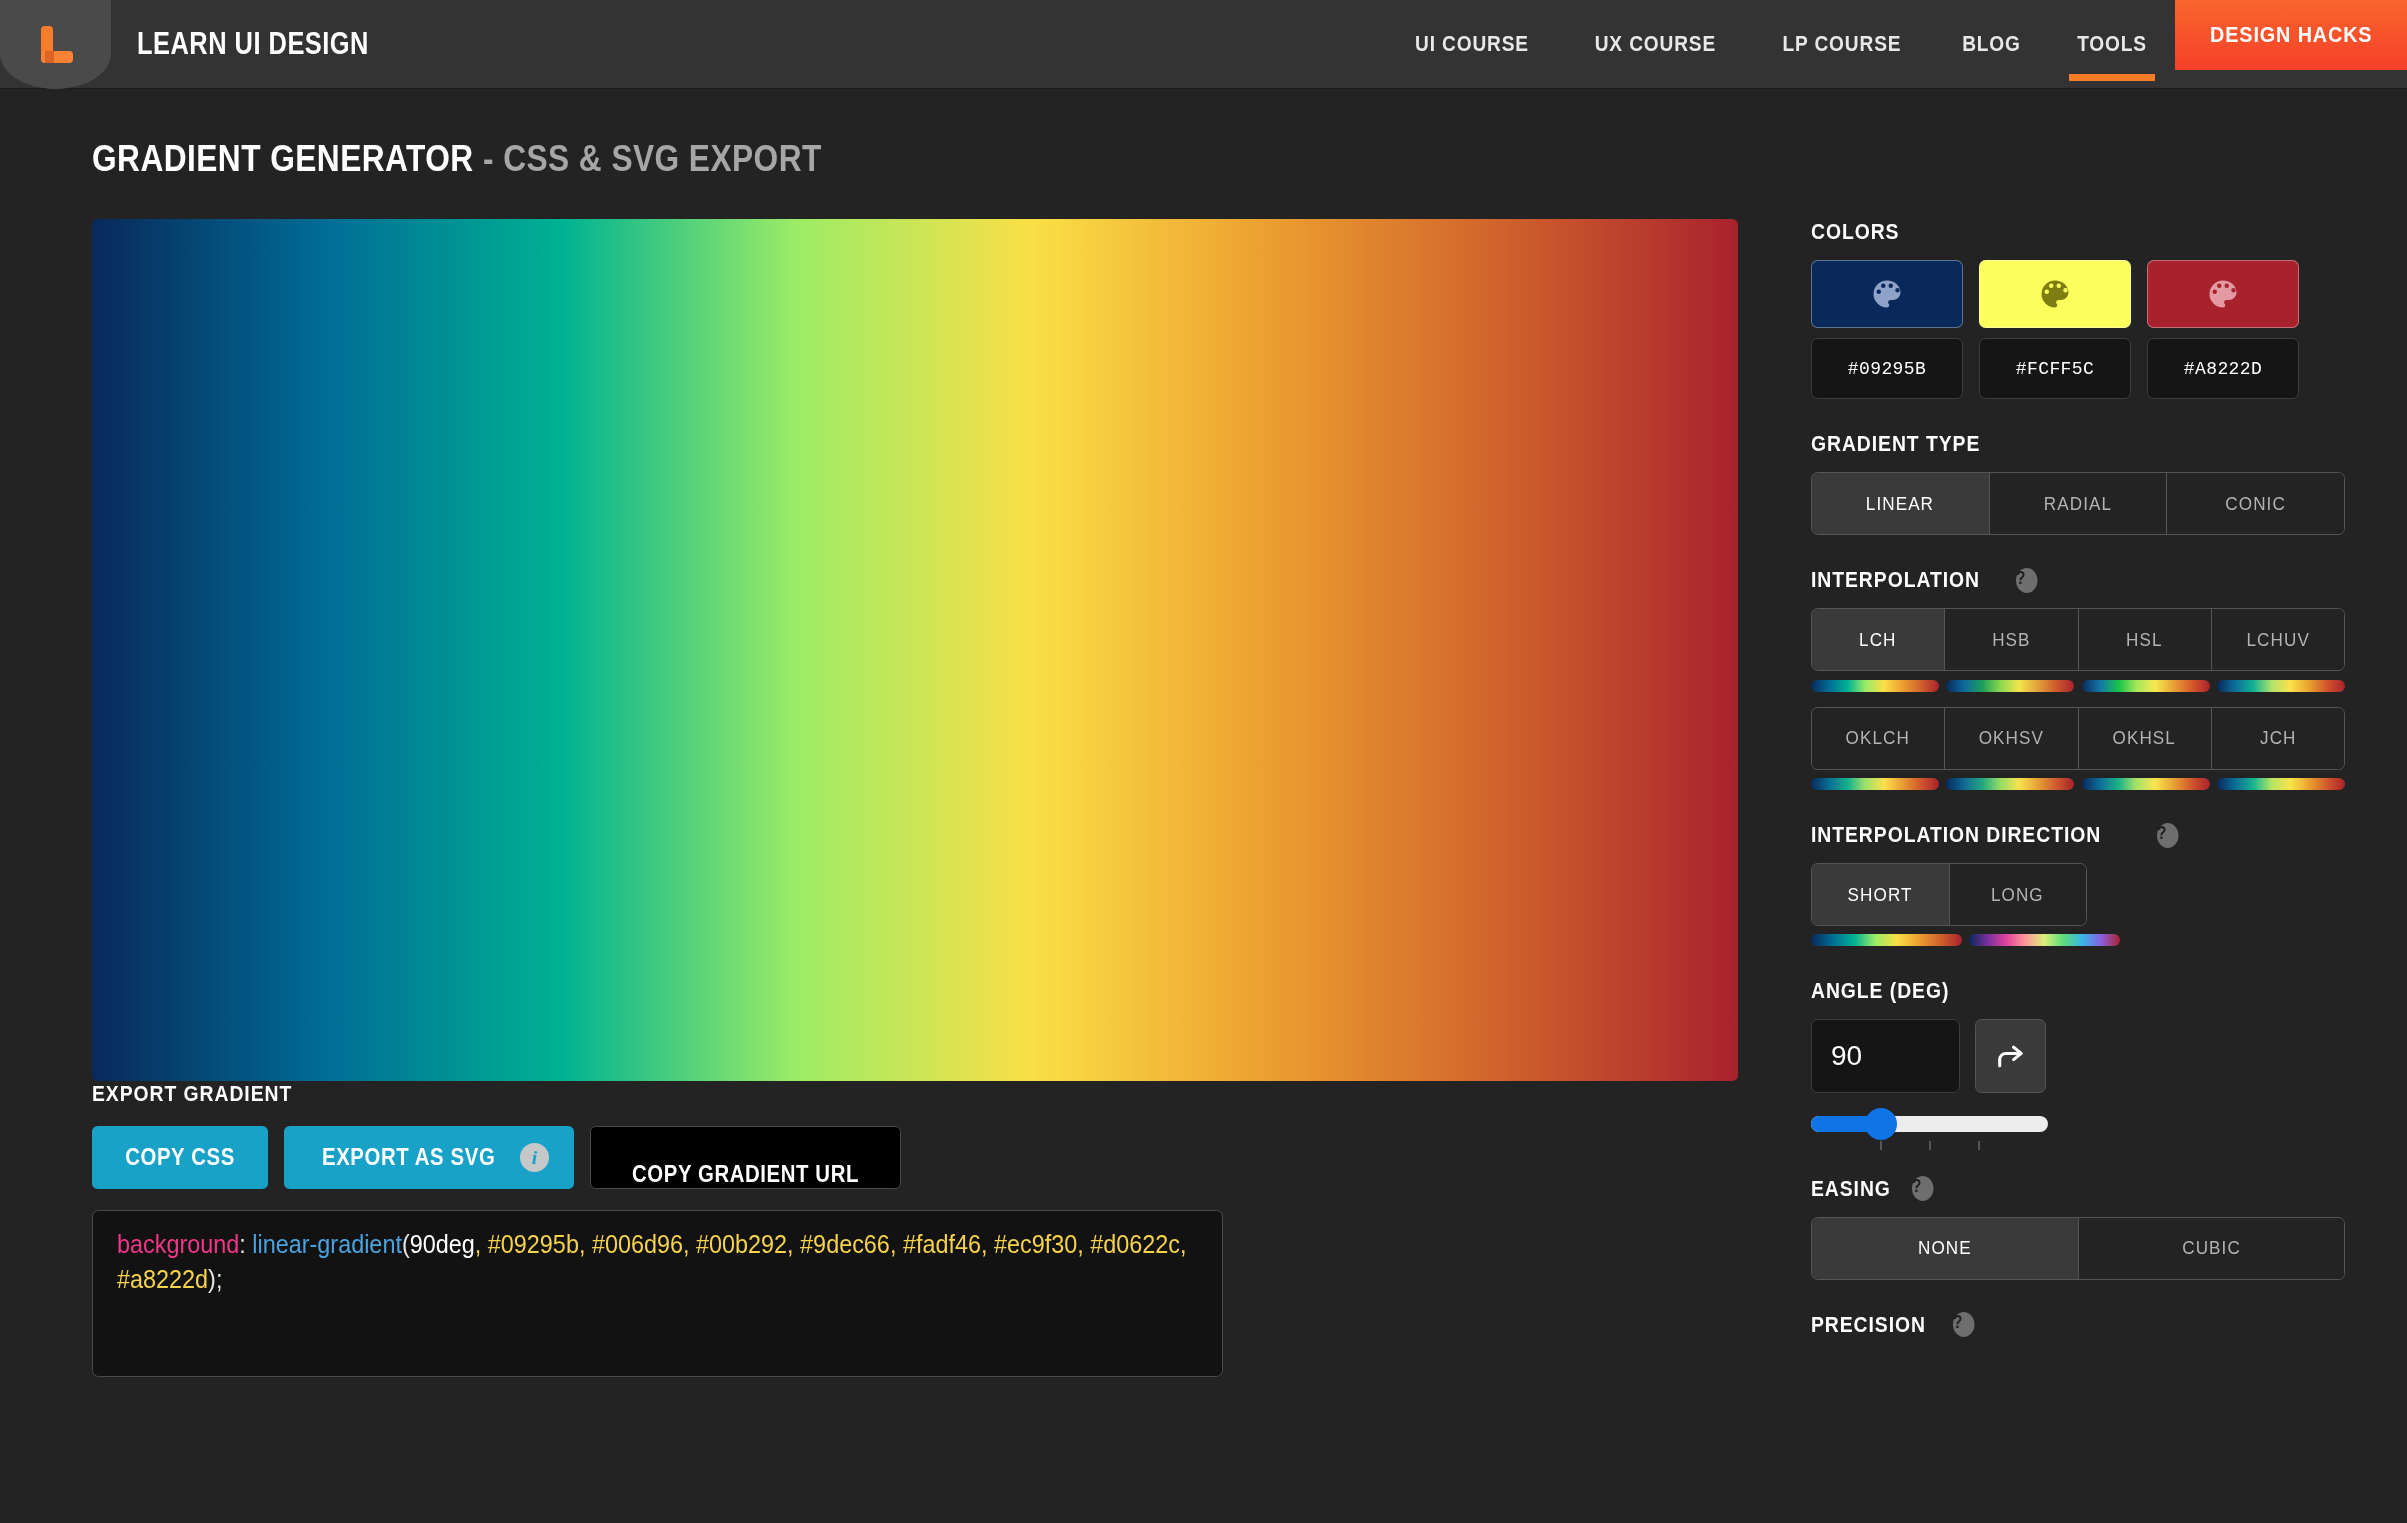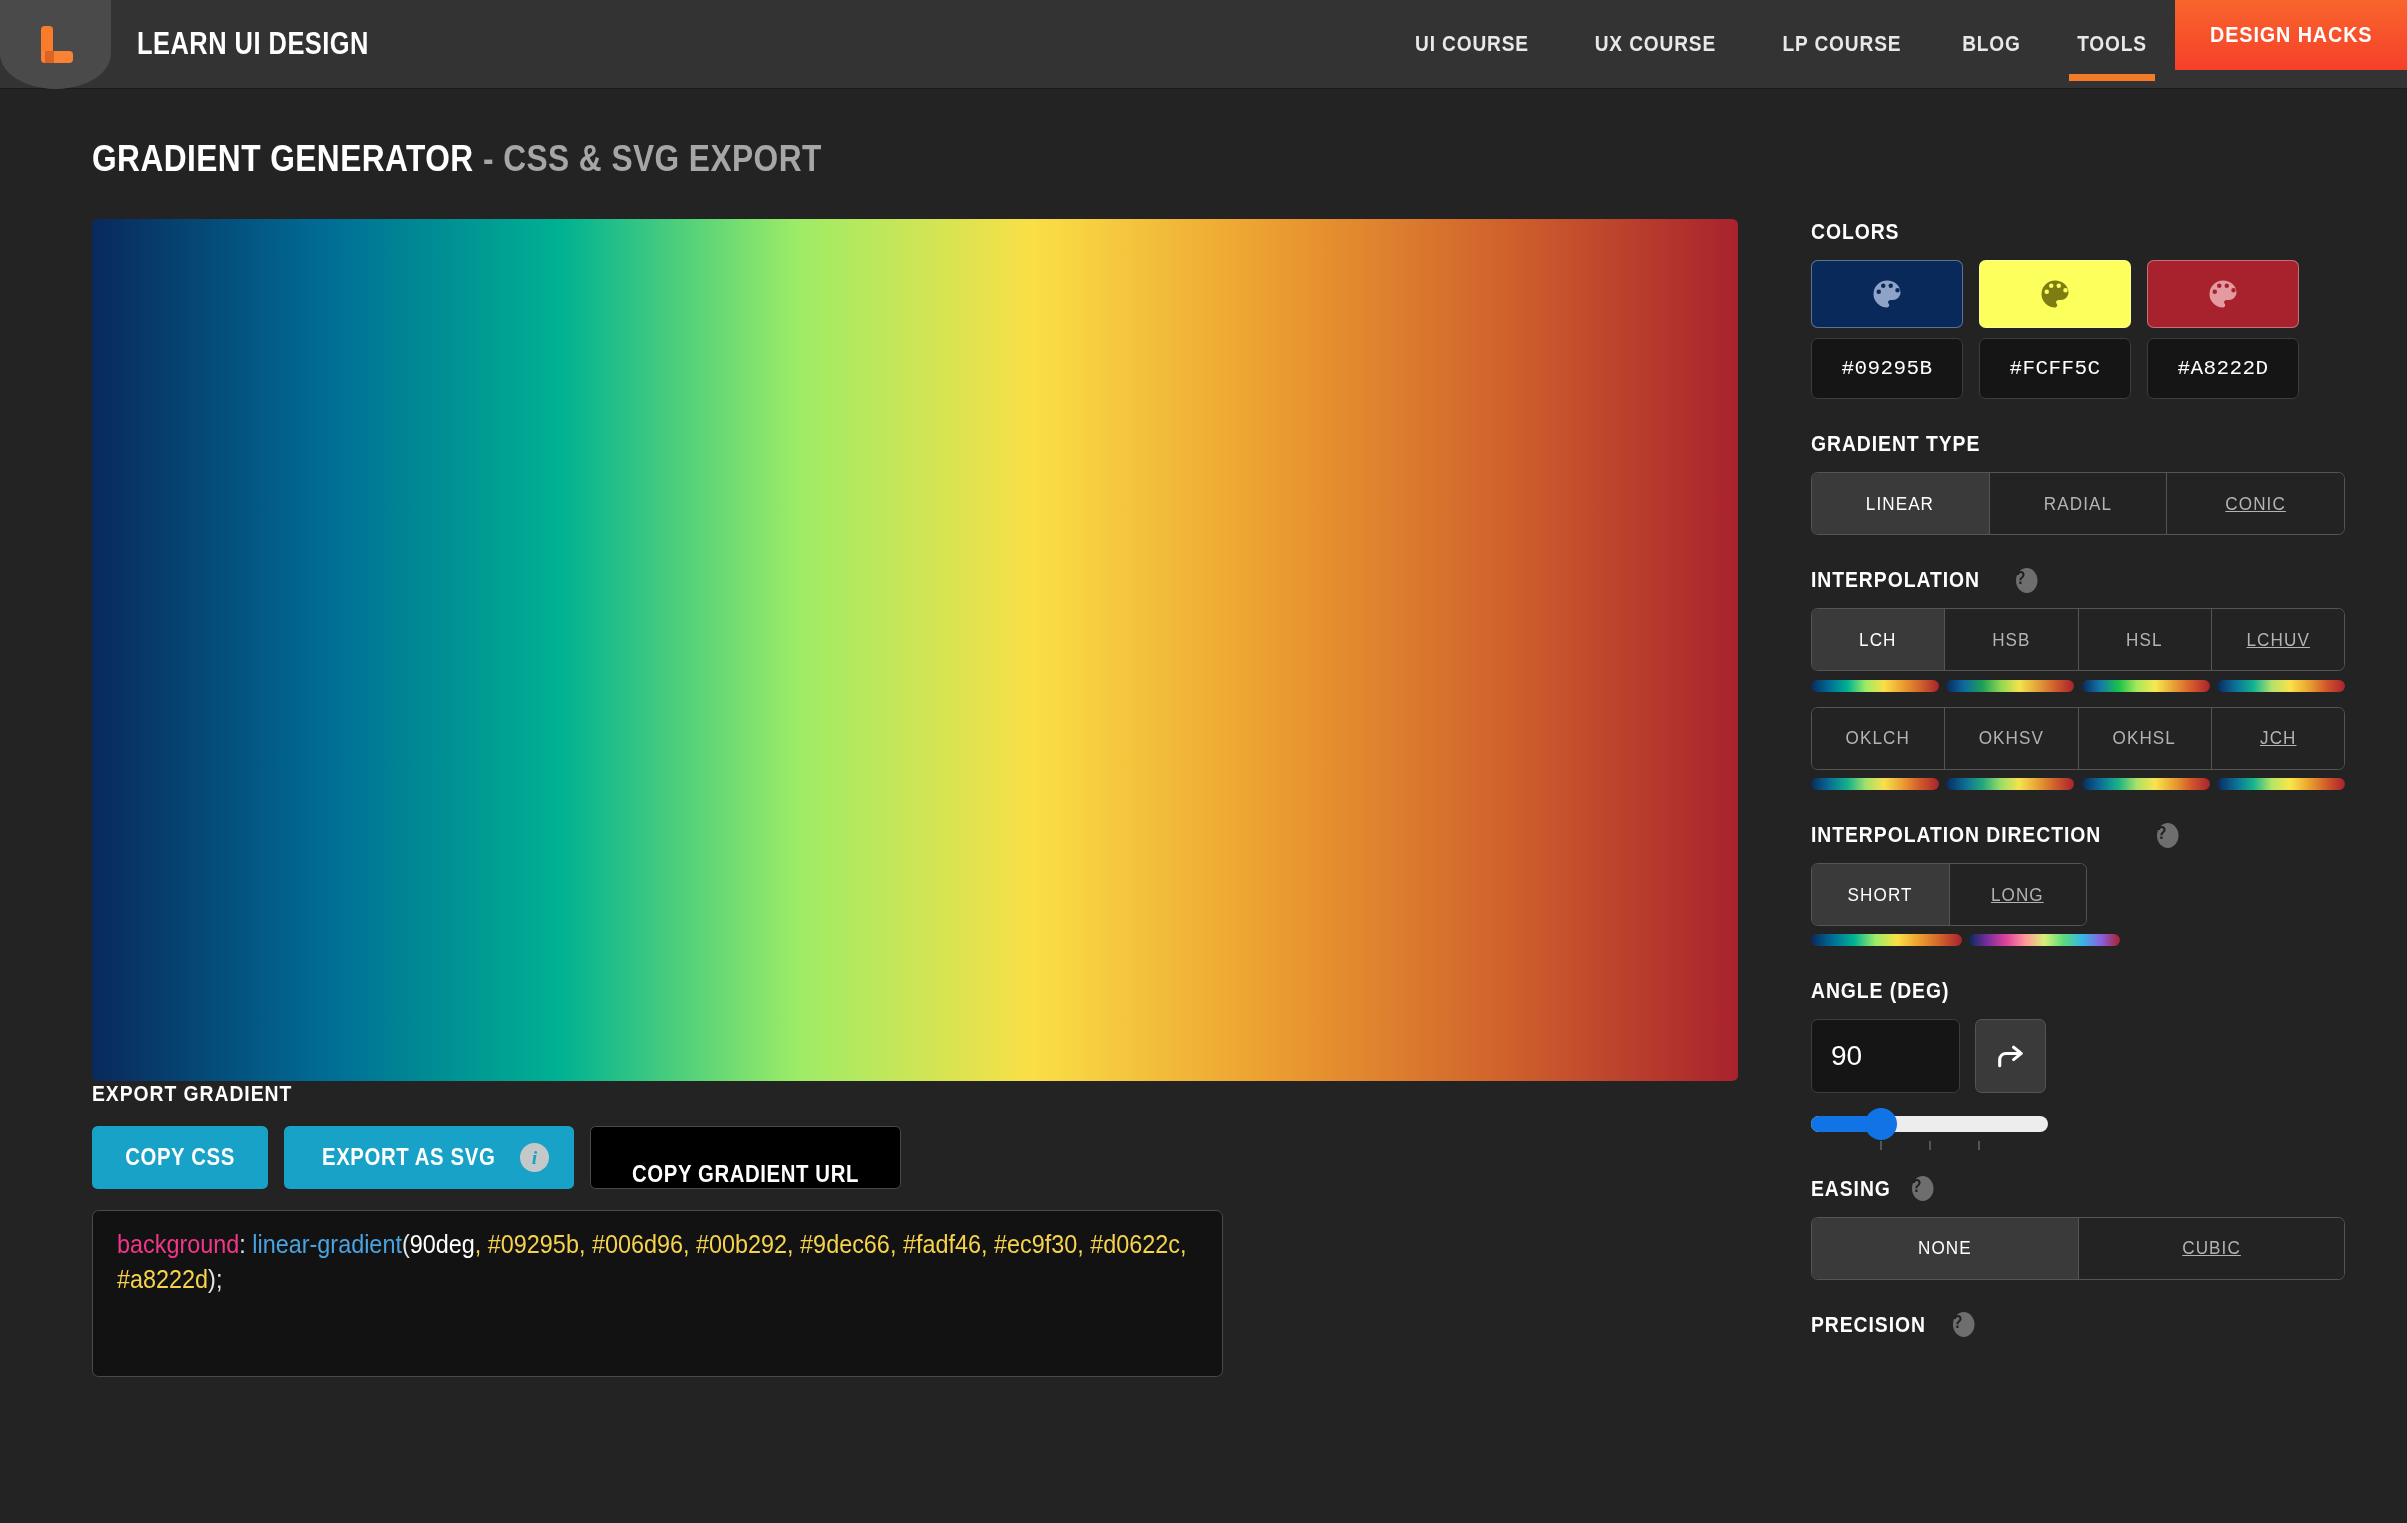--- a/index.html
+++ b/index.html
@@ -233,21 +233,21 @@
   }
   .hex-row { display: flex; gap: 16px; margin-top: 10.3px; }
   .hex-field {
     width: 152px; height: 61px;
     background: #151515;
     border: 0.9px solid #3d3d3d;
     border-radius: 6.6px;
     display: flex; align-items: center; justify-content: center;
     color: #ffffff;
     font-family: "Liberation Mono", monospace;
-    font-size: 21px;
+    font-size: 18px;
     letter-spacing: 0.4px;
   }
 
   .seg {
     display: flex;
     margin-top: 15px;
     border: 0.9px solid #555555;
     border-radius: 6.6px;
     overflow: hidden;
   }
@@ -256,21 +256,21 @@
     height: 61px;
     display: flex; align-items: center; justify-content: center;
     background: #232323;
     color: #b3b3b3;
     font-size: 19px;
     font-weight: 400;
     letter-spacing: 1.2px;
     border-right: 0.9px solid #555555;
     white-space: nowrap;
   }
-  .seg-btn:last-child { border-right: none; text-decoration: underline; }
+  .seg-btn:last-child { border-right: none; }
   .seg-btn.sel { background: #3a3a3a; color: #ffffff; }
   .seg-btn span { transform: scaleX(0.9); transform-origin:center; display:block;}
 
   .strip-row { display: flex; gap: 7.5px; margin-top: 8.4px; }
   .strip { height: 12px; border-radius: 6.6px; flex: 1; }
 
   .group { margin-top: 32px; }
   .group.tight { margin-top: 25px; }
 
   .seg-half { width: 276px; }

